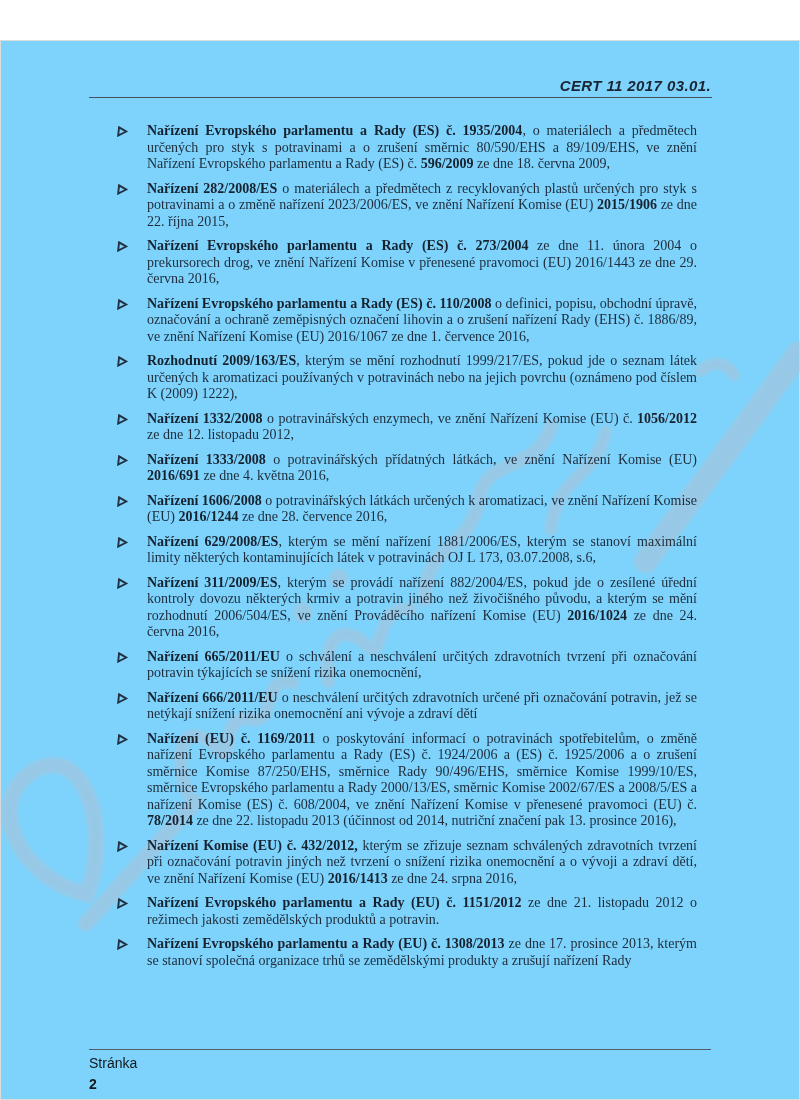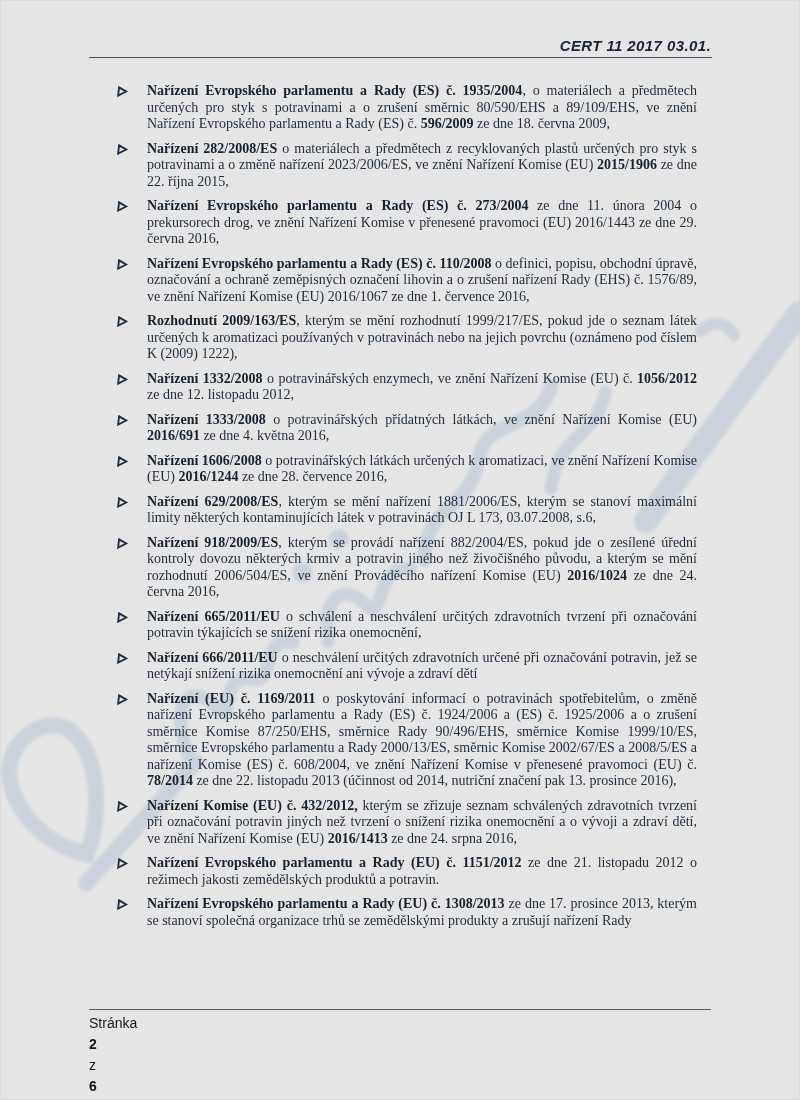--- a/index.html
+++ b/index.html
@@ -6,23 +6,24 @@
   body {
     width: 800px; height: 1100px;
     background: #ffffff;
     position: relative;
     overflow: hidden;
     font-family: "Liberation Serif", "DejaVu Serif", serif;
     color: #1e2b3a;
   }
   .page {
     position: absolute; inset: 0;
-    background: #e5e5e5;
+    background: #7dd3fc;
     border: 1px solid #dcdcdc;
     box-sizing: border-box;
+    margin-top: 40px;
   }
   
   .watermark {
     position: absolute; inset: 0;
     opacity: 0.5;
     filter: blur(1.6px);
     pointer-events: none;
   }
   
   .header {
@@ -136,21 +137,21 @@
           </svg>
         </span>
         <p class="item-text"><b>Nařízení Evropského parlamentu a Rady (ES) č. 273/2004</b><span> ze dne 11. února 2004 o prekursorech drog, ve znění Nařízení Komise v přenesené pravomoci (EU) 2016/1443 ze dne 29. června 2016,</span></p>
       </li>
       <li>
         <span class="bullet">
           <svg width="11" height="11" viewBox="0 0 11 11">
             <path d="M1.6 1.4 L9.2 5.5 L1.6 9.6 Z" fill="none" stroke="currentColor" stroke-width="1.9" stroke-linejoin="miter"></path>
           </svg>
         </span>
-        <p class="item-text"><b>Nařízení Evropského parlamentu a Rady (ES) č. 110/2008</b><span> o definici, popisu, obchodní úpravě, označování a ochraně zeměpisných označení lihovin a o zrušení nařízení Rady (EHS) č. 1576/89, ve znění Nařízení Komise (EU) 2016/1067 ze dne 1. července 2016,</span></p>
+        <p class="item-text"><b>Nařízení Evropského parlamentu a Rady (ES) č. 110/2008</b><span> o definici, popisu, obchodní úpravě, označování a ochraně zeměpisných označení lihovin a o zrušení nařízení Rady (EHS) č. 1886/89, ve znění Nařízení Komise (EU) 2016/1067 ze dne 1. července 2016,</span></p>
       </li>
       <li>
         <span class="bullet">
           <svg width="11" height="11" viewBox="0 0 11 11">
             <path d="M1.6 1.4 L9.2 5.5 L1.6 9.6 Z" fill="none" stroke="currentColor" stroke-width="1.9" stroke-linejoin="miter"></path>
           </svg>
         </span>
         <p class="item-text"><b>Rozhodnutí 2009/163/ES</b><span>, kterým se mění rozhodnutí 1999/217/ES, pokud jde o seznam látek určených k aromatizaci používaných v potravinách nebo na jejich povrchu (oznámeno pod číslem K (2009) 1222),</span></p>
       </li>
       <li>
@@ -184,21 +185,21 @@
           </svg>
         </span>
         <p class="item-text"><b>Nařízení 629/2008/ES</b><span>, kterým se mění nařízení 1881/2006/ES, kterým se stanoví maximální limity některých kontaminujících látek v potravinách OJ L 173, 03.07.2008, s.6,</span></p>
       </li>
       <li>
         <span class="bullet">
           <svg width="11" height="11" viewBox="0 0 11 11">
             <path d="M1.6 1.4 L9.2 5.5 L1.6 9.6 Z" fill="none" stroke="currentColor" stroke-width="1.9" stroke-linejoin="miter"></path>
           </svg>
         </span>
-        <p class="item-text"><b>Nařízení 918/2009/ES</b><span>, kterým se provádí nařízení 882/2004/ES, pokud jde o zesílené úřední kontroly dovozu některých krmiv a potravin jiného než živočišného původu, a kterým se mění rozhodnutí 2006/504/ES, ve znění Prováděcího nařízení Komise (EU) </span><b>2016/1024</b><span> ze dne 24. června 2016,</span></p>
+        <p class="item-text"><b>Nařízení 311/2009/ES</b><span>, kterým se provádí nařízení 882/2004/ES, pokud jde o zesílené úřední kontroly dovozu některých krmiv a potravin jiného než živočišného původu, a kterým se mění rozhodnutí 2006/504/ES, ve znění Prováděcího nařízení Komise (EU) </span><b>2016/1024</b><span> ze dne 24. června 2016,</span></p>
       </li>
       <li>
         <span class="bullet">
           <svg width="11" height="11" viewBox="0 0 11 11">
             <path d="M1.6 1.4 L9.2 5.5 L1.6 9.6 Z" fill="none" stroke="currentColor" stroke-width="1.9" stroke-linejoin="miter"></path>
           </svg>
         </span>
         <p class="item-text"><b>Nařízení 665/2011/EU</b><span> o schválení a neschválení určitých zdravotních tvrzení při označování potravin týkajících se snížení rizika onemocnění,</span></p>
       </li>
       <li>

